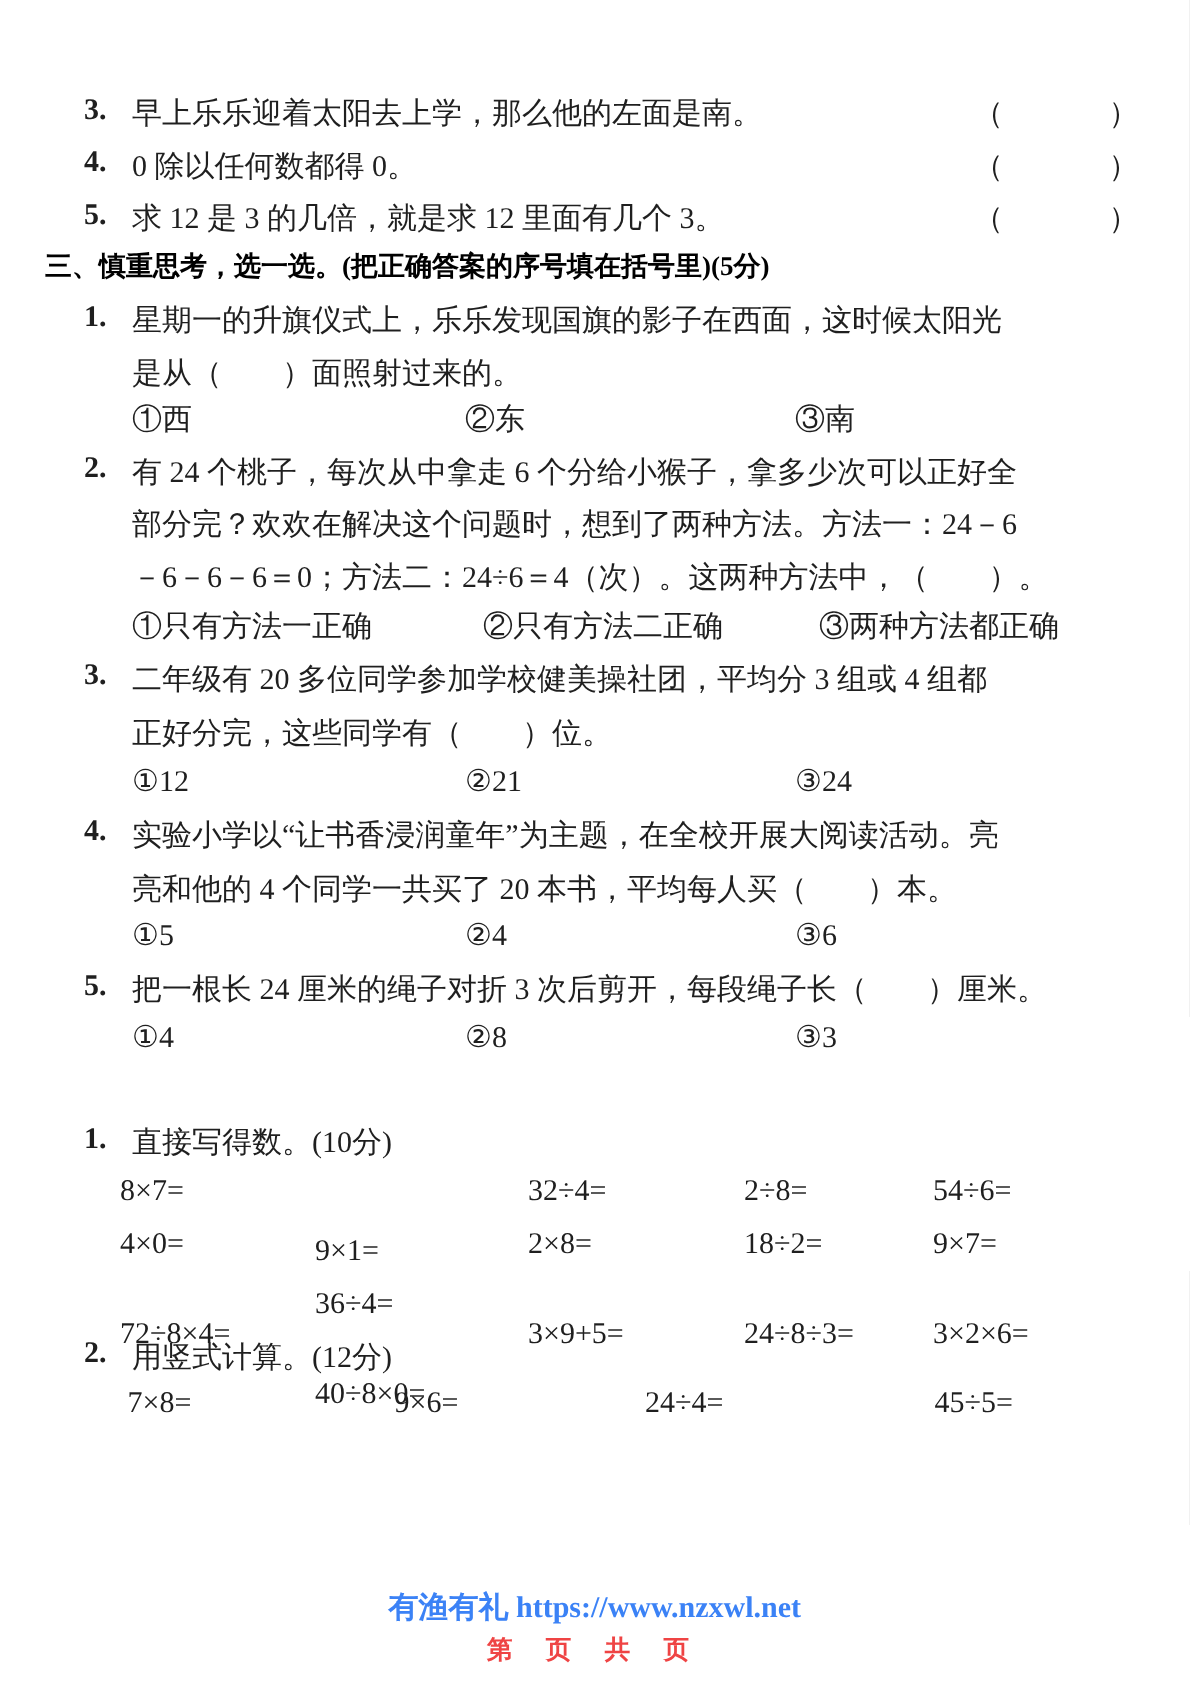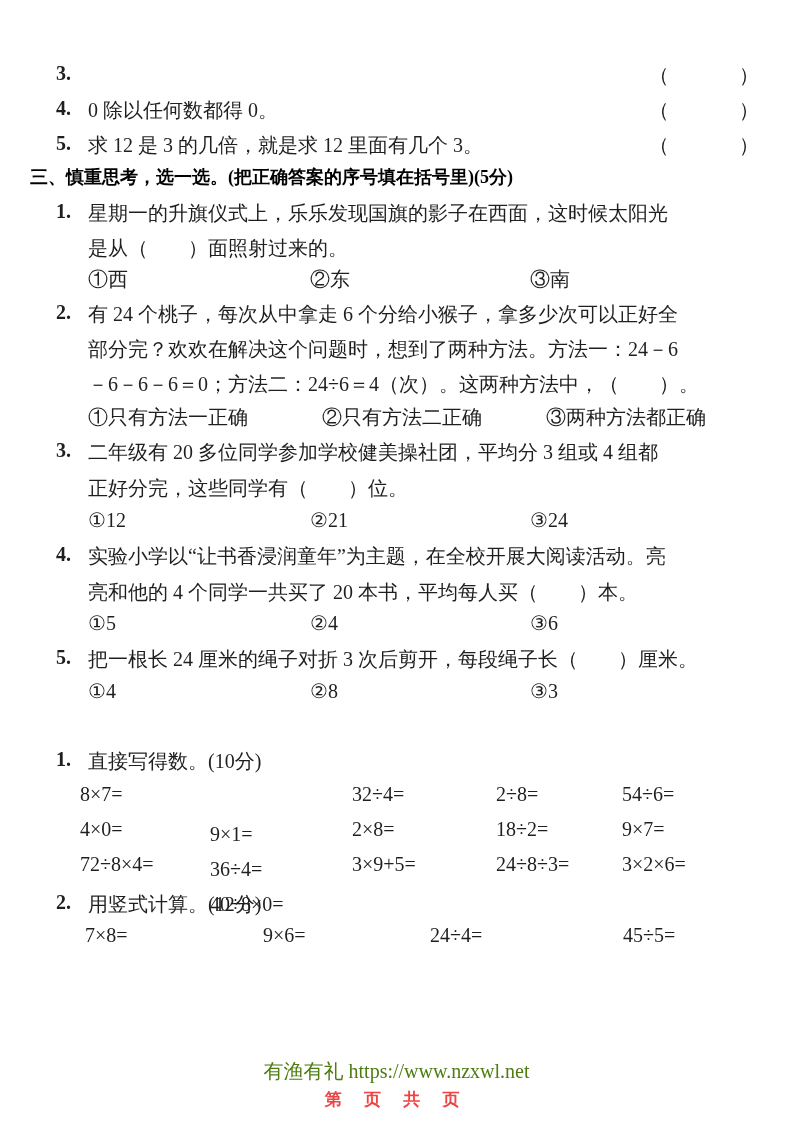--- a/index.html
+++ b/index.html
@@ -27,20 +27,21 @@
   .watermark{font-size:20px;}
   .pagelabel{font-size:17px;font-weight:700;letter-spacing:9px;}
 </style>
 </head>
 <body>
 
 <div class="page">
 
   <div class="line" style="top:62px">
     <span class="n">3.</span>
+    <span class="t">早上乐乐迎着太阳去上学，那么他的左面是南。</span>
     <span class="br">（　　）</span>
   </div>
   <div class="line" style="top:97px">
     <span class="n">4.</span>
     <span class="t">0 除以任何数都得 0。</span>
     <span class="br">（　　）</span>
   </div>
   <div class="line" style="top:132px">
     <span class="n">5.</span>
     <span class="t">求 12 是 3 的几倍，就是求 12 里面有几个 3。</span>
@@ -128,35 +129,35 @@
     <span class="abs c4">2÷8=</span>
     <span class="abs c5">54÷6=</span>
   </div>
   <div class="line" style="top:818px">
     <span class="abs c1">4×0=</span>
     <span class="abs c2">36÷4=</span>
     <span class="abs c3">2×8=</span>
     <span class="abs c4">18÷2=</span>
     <span class="abs c5">9×7=</span>
   </div>
-  <div class="line" style="top:853px">
+  <div class="line" style="top:878px">
     <span class="abs c1">72÷8×4=</span>
     <span class="abs c2">40÷8×0=</span>
     <span class="abs c3">3×9+5=</span>
     <span class="abs c4">24÷8÷3=</span>
     <span class="abs c5">3×2×6=</span>
   </div>
 
   <div class="line" style="top:891px">
     <span class="n">2.</span>
     <span class="t">用竖式计算。(12分)</span>
   </div>
   <div class="line" style="top:924px">
     <span class="abs v1">7×8=</span>
     <span class="abs v2">9×6=</span>
     <span class="abs v3">24÷4=</span>
     <span class="abs v4">45÷5=</span>
   </div>
 
-  <div class="line center watermark" style="top:1058px;color:#4d7c0f;">有渔有礼 https://www.nzxwl.net</div>
+  <div class="line center watermark" style="top:1058px;color:#3b82f6;font-weight:bold;">有渔有礼 https://www.nzxwl.net</div>
   <div class="line center pagelabel" style="top:1088px;color:#ef4444;">第 页 共 页</div>
 
 </div>
 
 </body></html>

